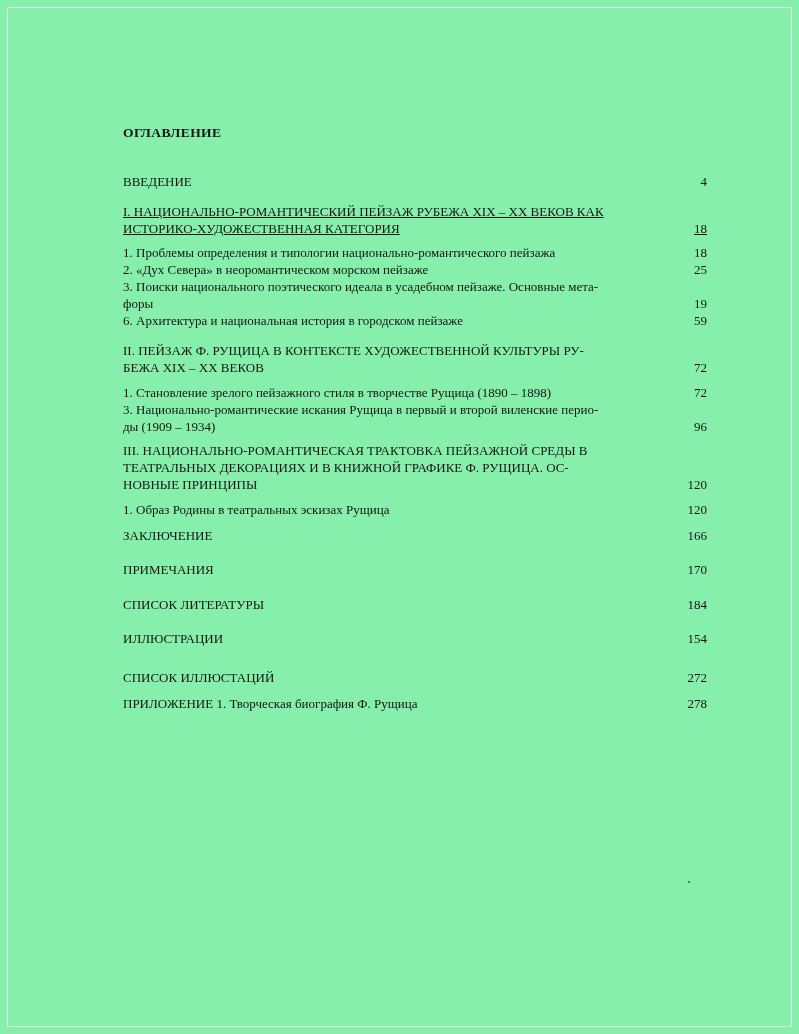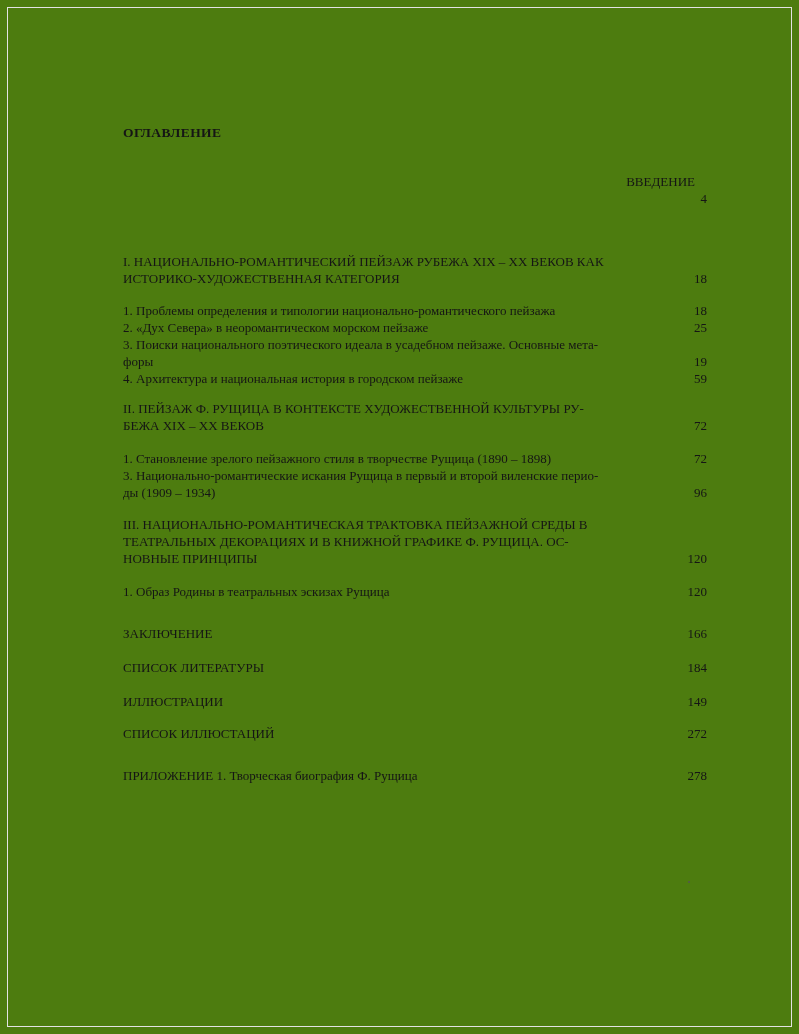--- a/index.html
+++ b/index.html
@@ -7,21 +7,21 @@
   body {
     font-family: "Liberation Serif", "DejaVu Serif", serif;
     color: #151515;
     -webkit-font-smoothing: antialiased;
   }
   .page {
     position: relative;
     width: 799px;
     height: 1034px;
     margin: 0 auto;
-    background: #4d7c0f;
+    background: #86efac;
     overflow: hidden;
   }
   .scan-frame {
     position: absolute;
     left: 7px; top: 7px; right: 7px; bottom: 7px;
     border: 1px solid #e3e3e3;
     pointer-events: none;
   }
   .content {
     position: absolute;
@@ -43,28 +43,28 @@
   }
   .row .t {
     flex: 1 1 auto;
     white-space: pre-line;
     padding-right: 12px;
   }
   .row .p {
     flex: 0 0 40px;
     text-align: right;
   }
-  .mt33 { margin-top: 33px; flex-direction: column; }
-  .mt16 { margin-top: 16px; }
-  .mt15 { margin-top: 25px; }
+  .mt33 { margin-top: 33px; }
+  .mt16 { margin-top: 8px; }
+  .mt15 { margin-top: 9px; }
   .mt14 { margin-top: 14px; }
-  .mt13 { margin-top: 23px; }
+  .mt13 { margin-top: 13px; text-decoration: underline; }
   .mt18 { margin-top: 18px; }
   .mt17 { margin-top: 17px; justify-content: flex-end; }
-  .mt12 { margin-top: 15px; gap: 28px; }
+  .mt12 { margin-top: 22px; gap: 28px; }
   .mt19 { margin-top: 19px; }
   .dot-artifact {
     position: absolute;
     left: 688px;
     top: 881px;
     width: 2px;
     height: 2px;
     background: #555;
     border-radius: 50%;
   }
@@ -98,21 +98,21 @@
       <div class="row">
         <div class="t">2. «Дух Севера» в неоромантическом морском пейзаже</div>
         <div class="p">25</div>
       </div>
       <div class="row">
         <div class="t">3. Поиски национального поэтического идеала в усадебном пейзаже. Основные мета-
 форы</div>
         <div class="p">19</div>
       </div>
       <div class="row">
-        <div class="t">4. Архитектура и национальная история в городском пейзаже</div>
+        <div class="t">6. Архитектура и национальная история в городском пейзаже</div>
         <div class="p">59</div>
       </div>
     </div>
 
     <div class="row mt14">
       <div class="t">II. ПЕЙЗАЖ Ф. РУЩИЦА В КОНТЕКСТЕ ХУДОЖЕСТВЕННОЙ КУЛЬТУРЫ РУ-
 БЕЖА XIX – XX ВЕКОВ</div>
       <div class="p">72</div>
     </div>
 
@@ -140,29 +140,33 @@
         <div class="t">1. Образ Родины в театральных эскизах Рущица</div>
         <div class="p">120</div>
       </div>
     </div>
 
     <div class="row mt15">
       <div class="t">ЗАКЛЮЧЕНИЕ</div>
       <div class="p">166</div>
     </div>
 
+    <div class="row mt18">
+      <div class="t">ПРИМЕЧАНИЯ</div>
+      <div class="p">170</div>
+    </div>
 
     <div class="row mt18">
       <div class="t">СПИСОК ЛИТЕРАТУРЫ</div>
       <div class="p">184</div>
     </div>
 
     <div class="row mt17">
       <div class="t">ИЛЛЮСТРАЦИИ</div>
-      <div class="p">149</div>
+      <div class="p">154</div>
     </div>
 
     <div class="row mt12">
       <div class="t">СПИСОК ИЛЛЮСТАЦИЙ</div>
       <div class="p">272</div>
     </div>
 
     <div class="row mt15">
       <div class="t">ПРИЛОЖЕНИЕ 1. Творческая биография Ф. Рущица</div>
       <div class="p">278</div>

